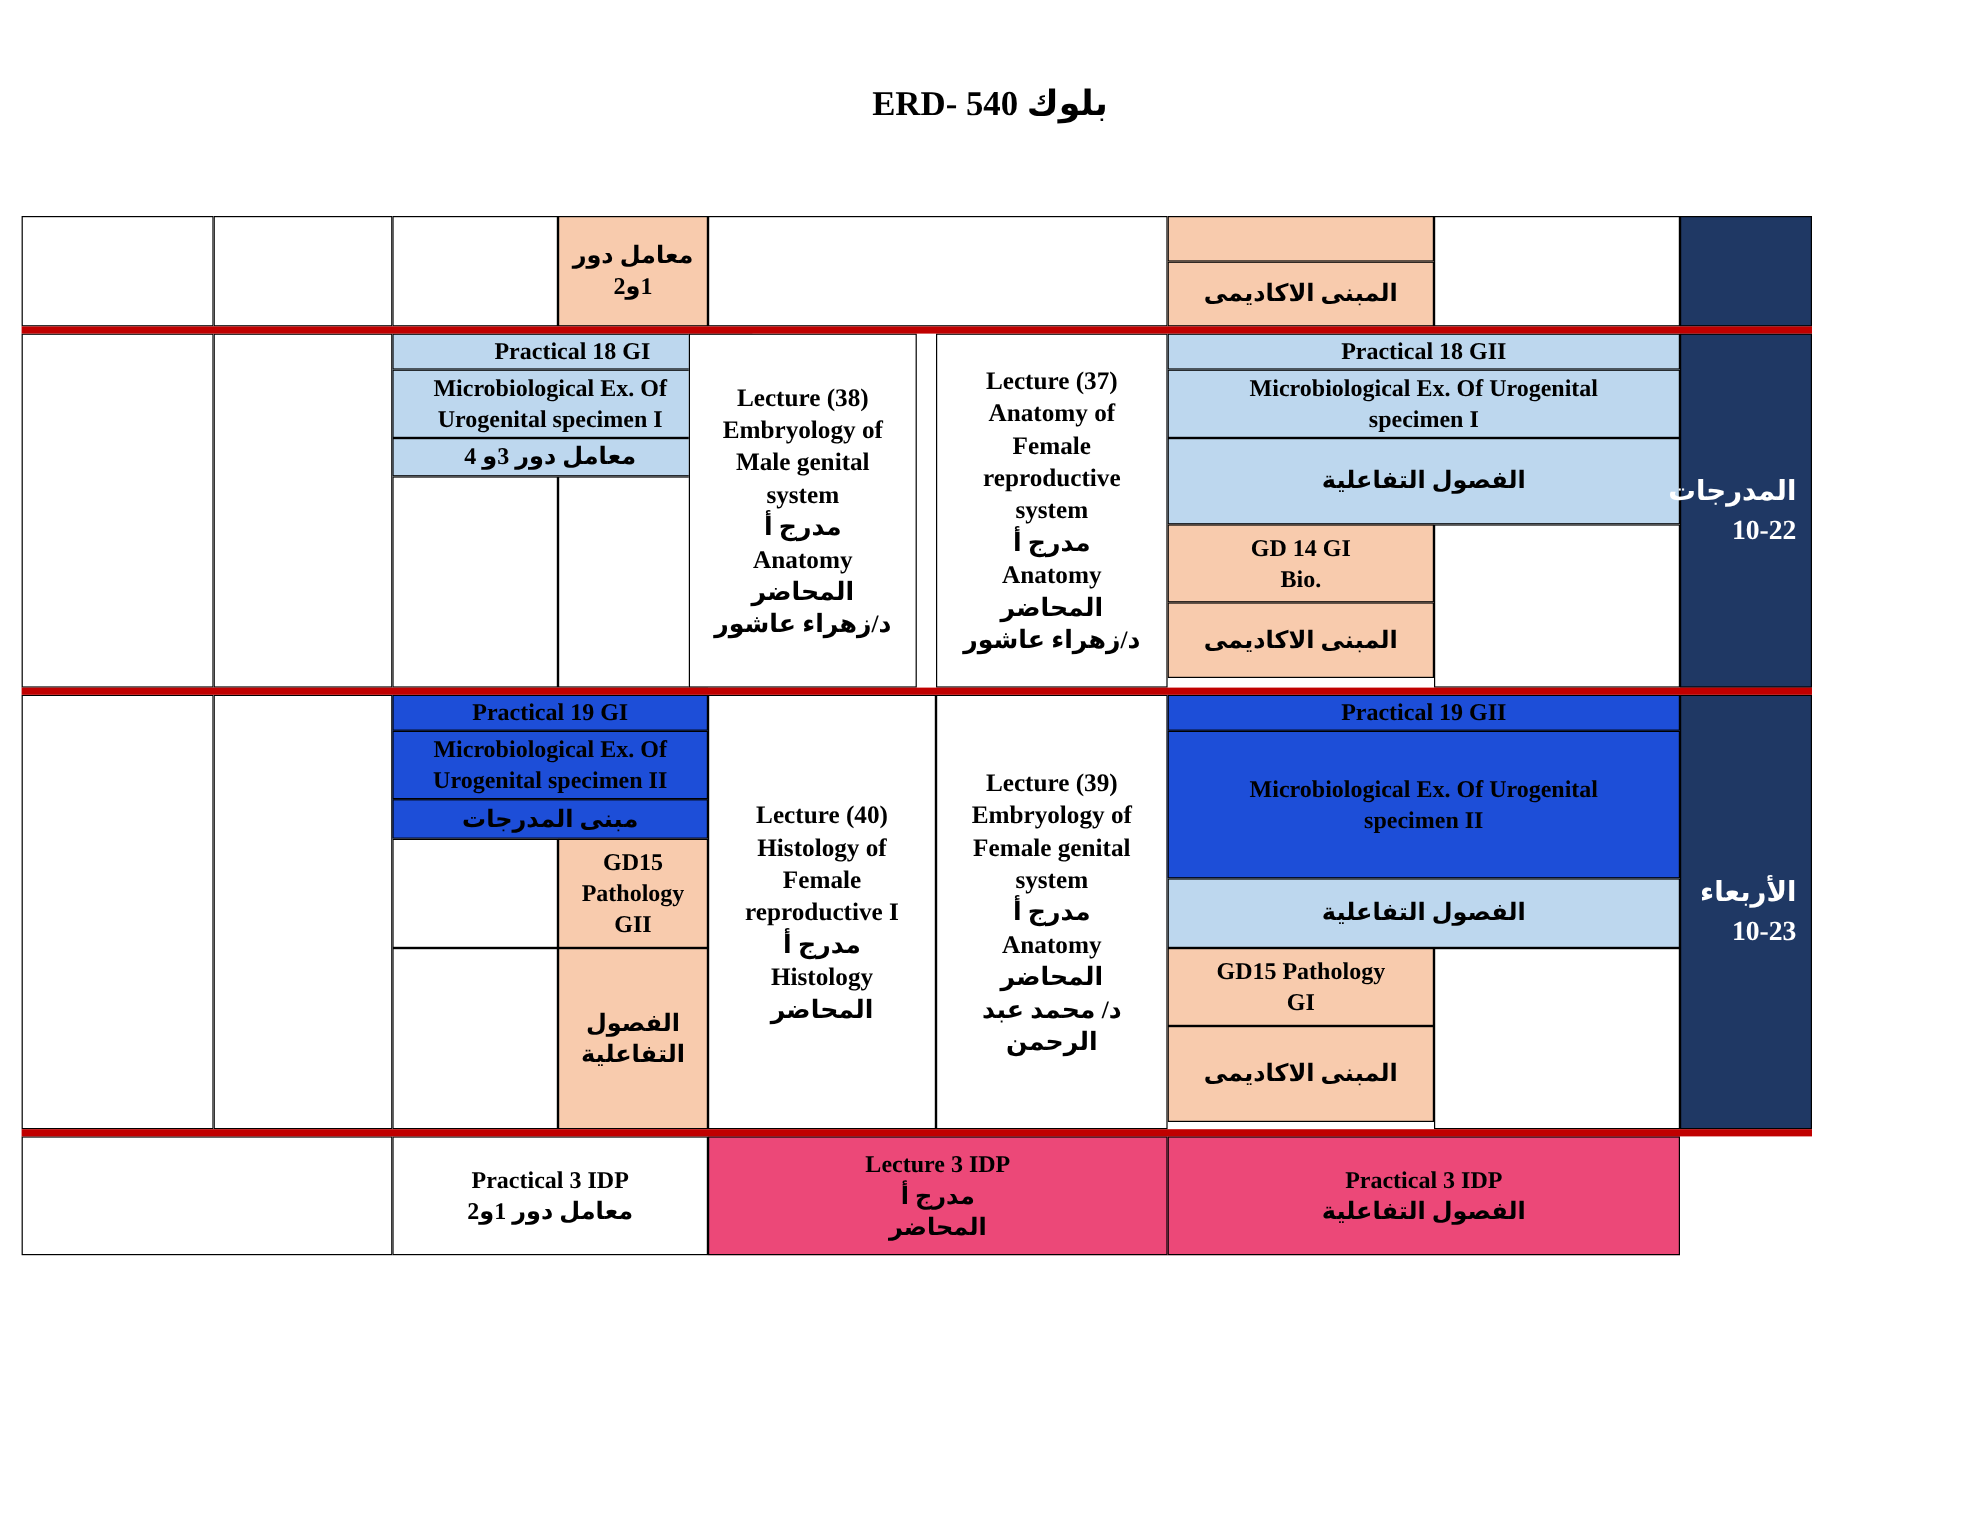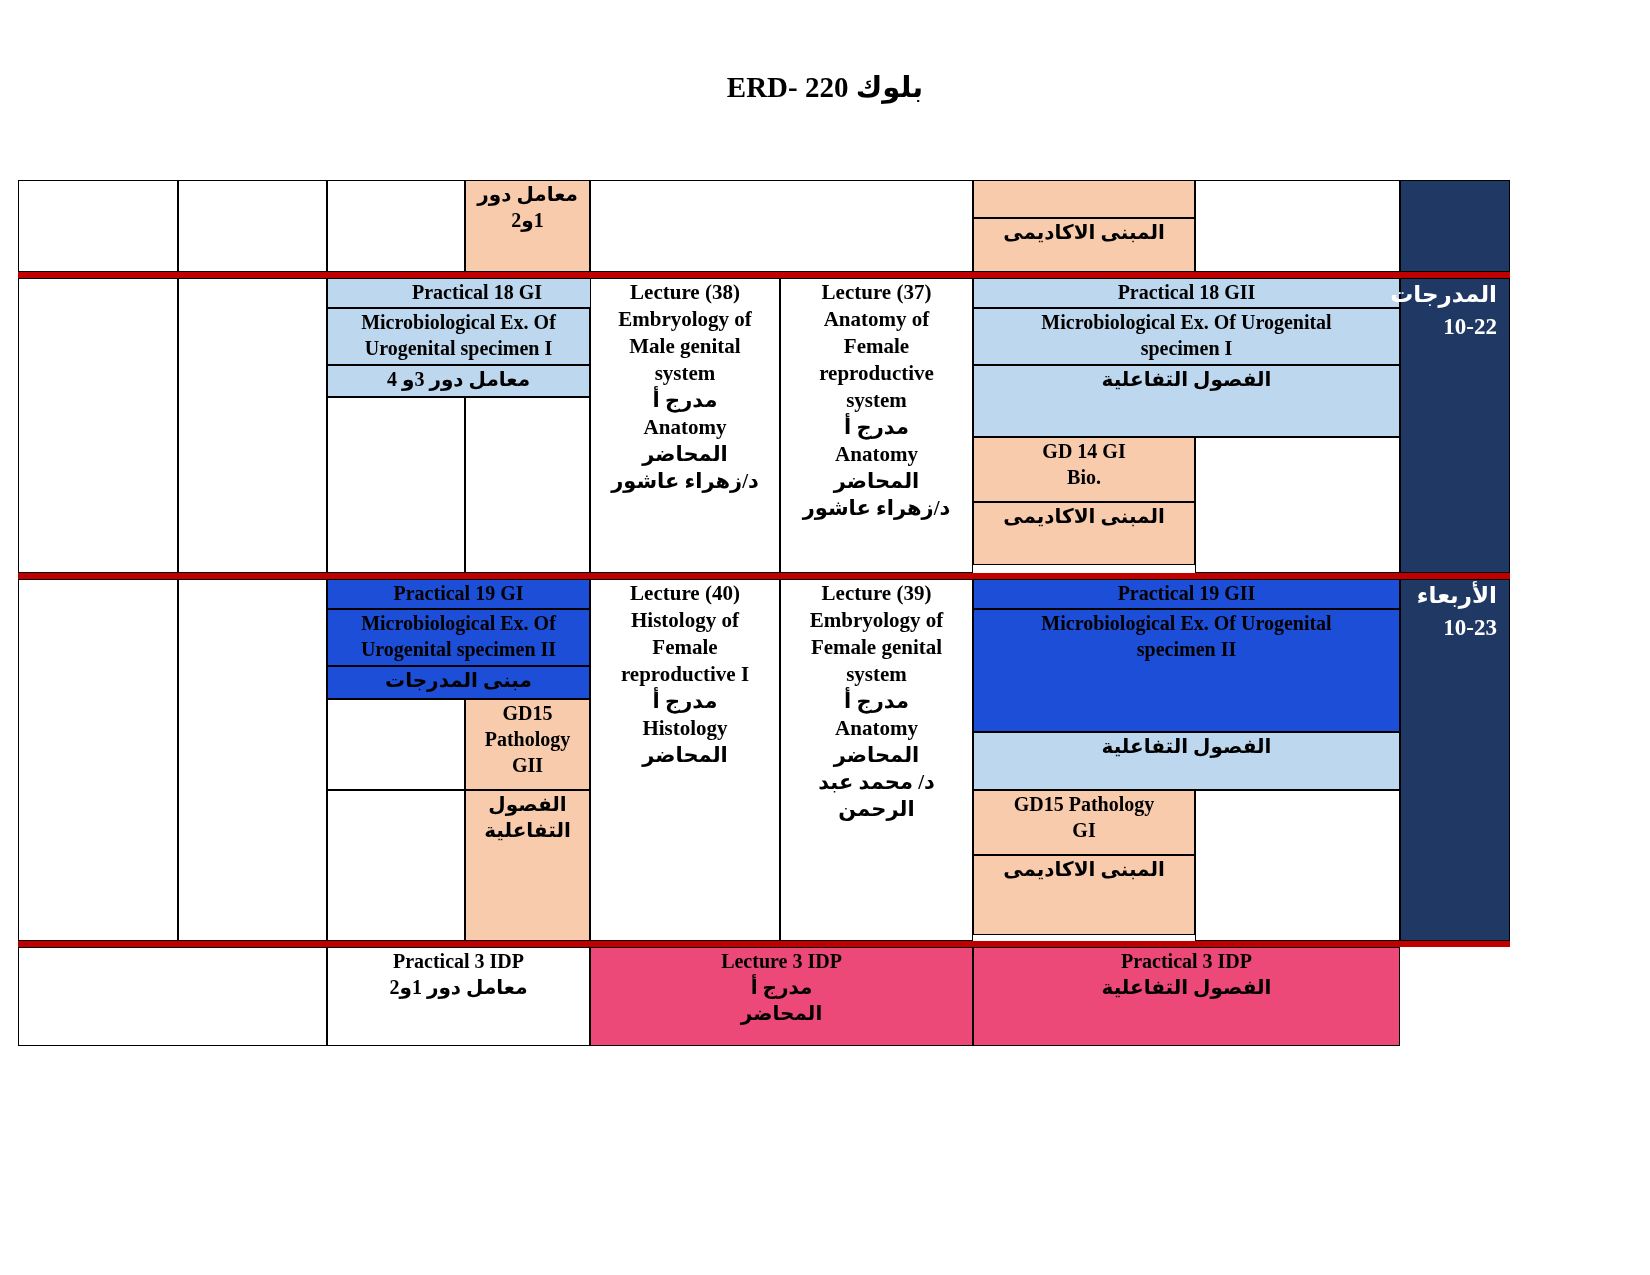--- a/index.html
+++ b/index.html
@@ -1,36 +1,36 @@
 <!DOCTYPE html>
 <html><head>
 <meta charset="utf-8">
 <style>
   * { margin:0; padding:0; box-sizing:border-box; }
   html,body { width:1650px; height:1275px; background:#ffffff; }
   body { position:relative; font-family:"Liberation Serif","DejaVu Sans",serif; color:#000; overflow:hidden; }
   .page-title { position:absolute; top:66px; left:0; width:100%; text-align:center; font-weight:bold; font-size:29px; line-height:42px; }
   .txt { unicode-bidi:plaintext; white-space:pre-line; }
   .schedule { position:absolute; left:18px; top:180px; width:1492px; height:866px; }
-  .cell { position:absolute; border:1px solid #000; background:#fff; display:flex; flex-direction:column; align-items:center; justify-content:flex-start; text-align:center; font-weight:bold; font-size:20px; line-height:26px; }
+  .cell { position:absolute; border:1px solid #000; background:#fff; display:flex; flex-direction:column; align-items:center; justify-content:center; text-align:center; font-weight:bold; font-size:20px; line-height:26px; }
   .lec { font-size:21px; line-height:27px; }
   .blue1 { background:#BDD7EE; }
   .blue2 { background:#1d4ed8; }
   .peach { background:#F8CBAD; }
   .pink  { background:#EC4878; }
   .navy  { background:#1F3864; }
   .day { align-items:flex-end; padding-right:12px; color:#fff; font-size:23px; line-height:32px; }
   .day .txt { text-align:right; }
   .redline { position:absolute; left:0; width:1492px; height:6px; background:#C00000; z-index:5; }
 </style>
 </head>
 <body>
 
 <div class="page-title">
-  <div class="txt">بلوك ERD- 220</div>
+  <div class="txt">بلوك ERD- 540</div>
 </div>
 
 <div class="schedule">
 
   <div class="cell" style="left:0;top:0;width:160px;height:92px"></div>
   <div class="cell" style="left:160px;top:0;width:149px;height:92px"></div>
   <div class="cell" style="left:309px;top:0;width:138px;height:92px"></div>
   <div class="cell peach" style="left:447px;top:0;width:125px;height:92px">
       <div class="txt">معامل دور 1و2</div>
     </div>
@@ -51,21 +51,21 @@
     </div>
   <div class="cell blue1" style="left:309px;top:128px;width:263px;height:57px">
       <div class="txt">Microbiological Ex. Of
 Urogenital specimen I</div>
     </div>
   <div class="cell blue1" style="left:309px;top:185px;width:263px;height:32px">
       <div class="txt">معامل دور 3و 4</div>
     </div>
   <div class="cell" style="left:309px;top:217px;width:138px;height:176px"></div>
   <div class="cell" style="left:447px;top:217px;width:125px;height:176px"></div>
-  <div class="cell lec" style="left:572px;top:98px;width:190px;height:295px">
+  <div class="cell lec" style="left:556px;top:98px;width:190px;height:295px">
       <div class="txt">Lecture (38)
 Embryology of
 Male genital
 system
 مدرج أ
 Anatomy
 المحاضر
 د/زهراء عاشور</div>
     </div>
   <div class="cell lec" style="left:762px;top:98px;width:193px;height:295px">

